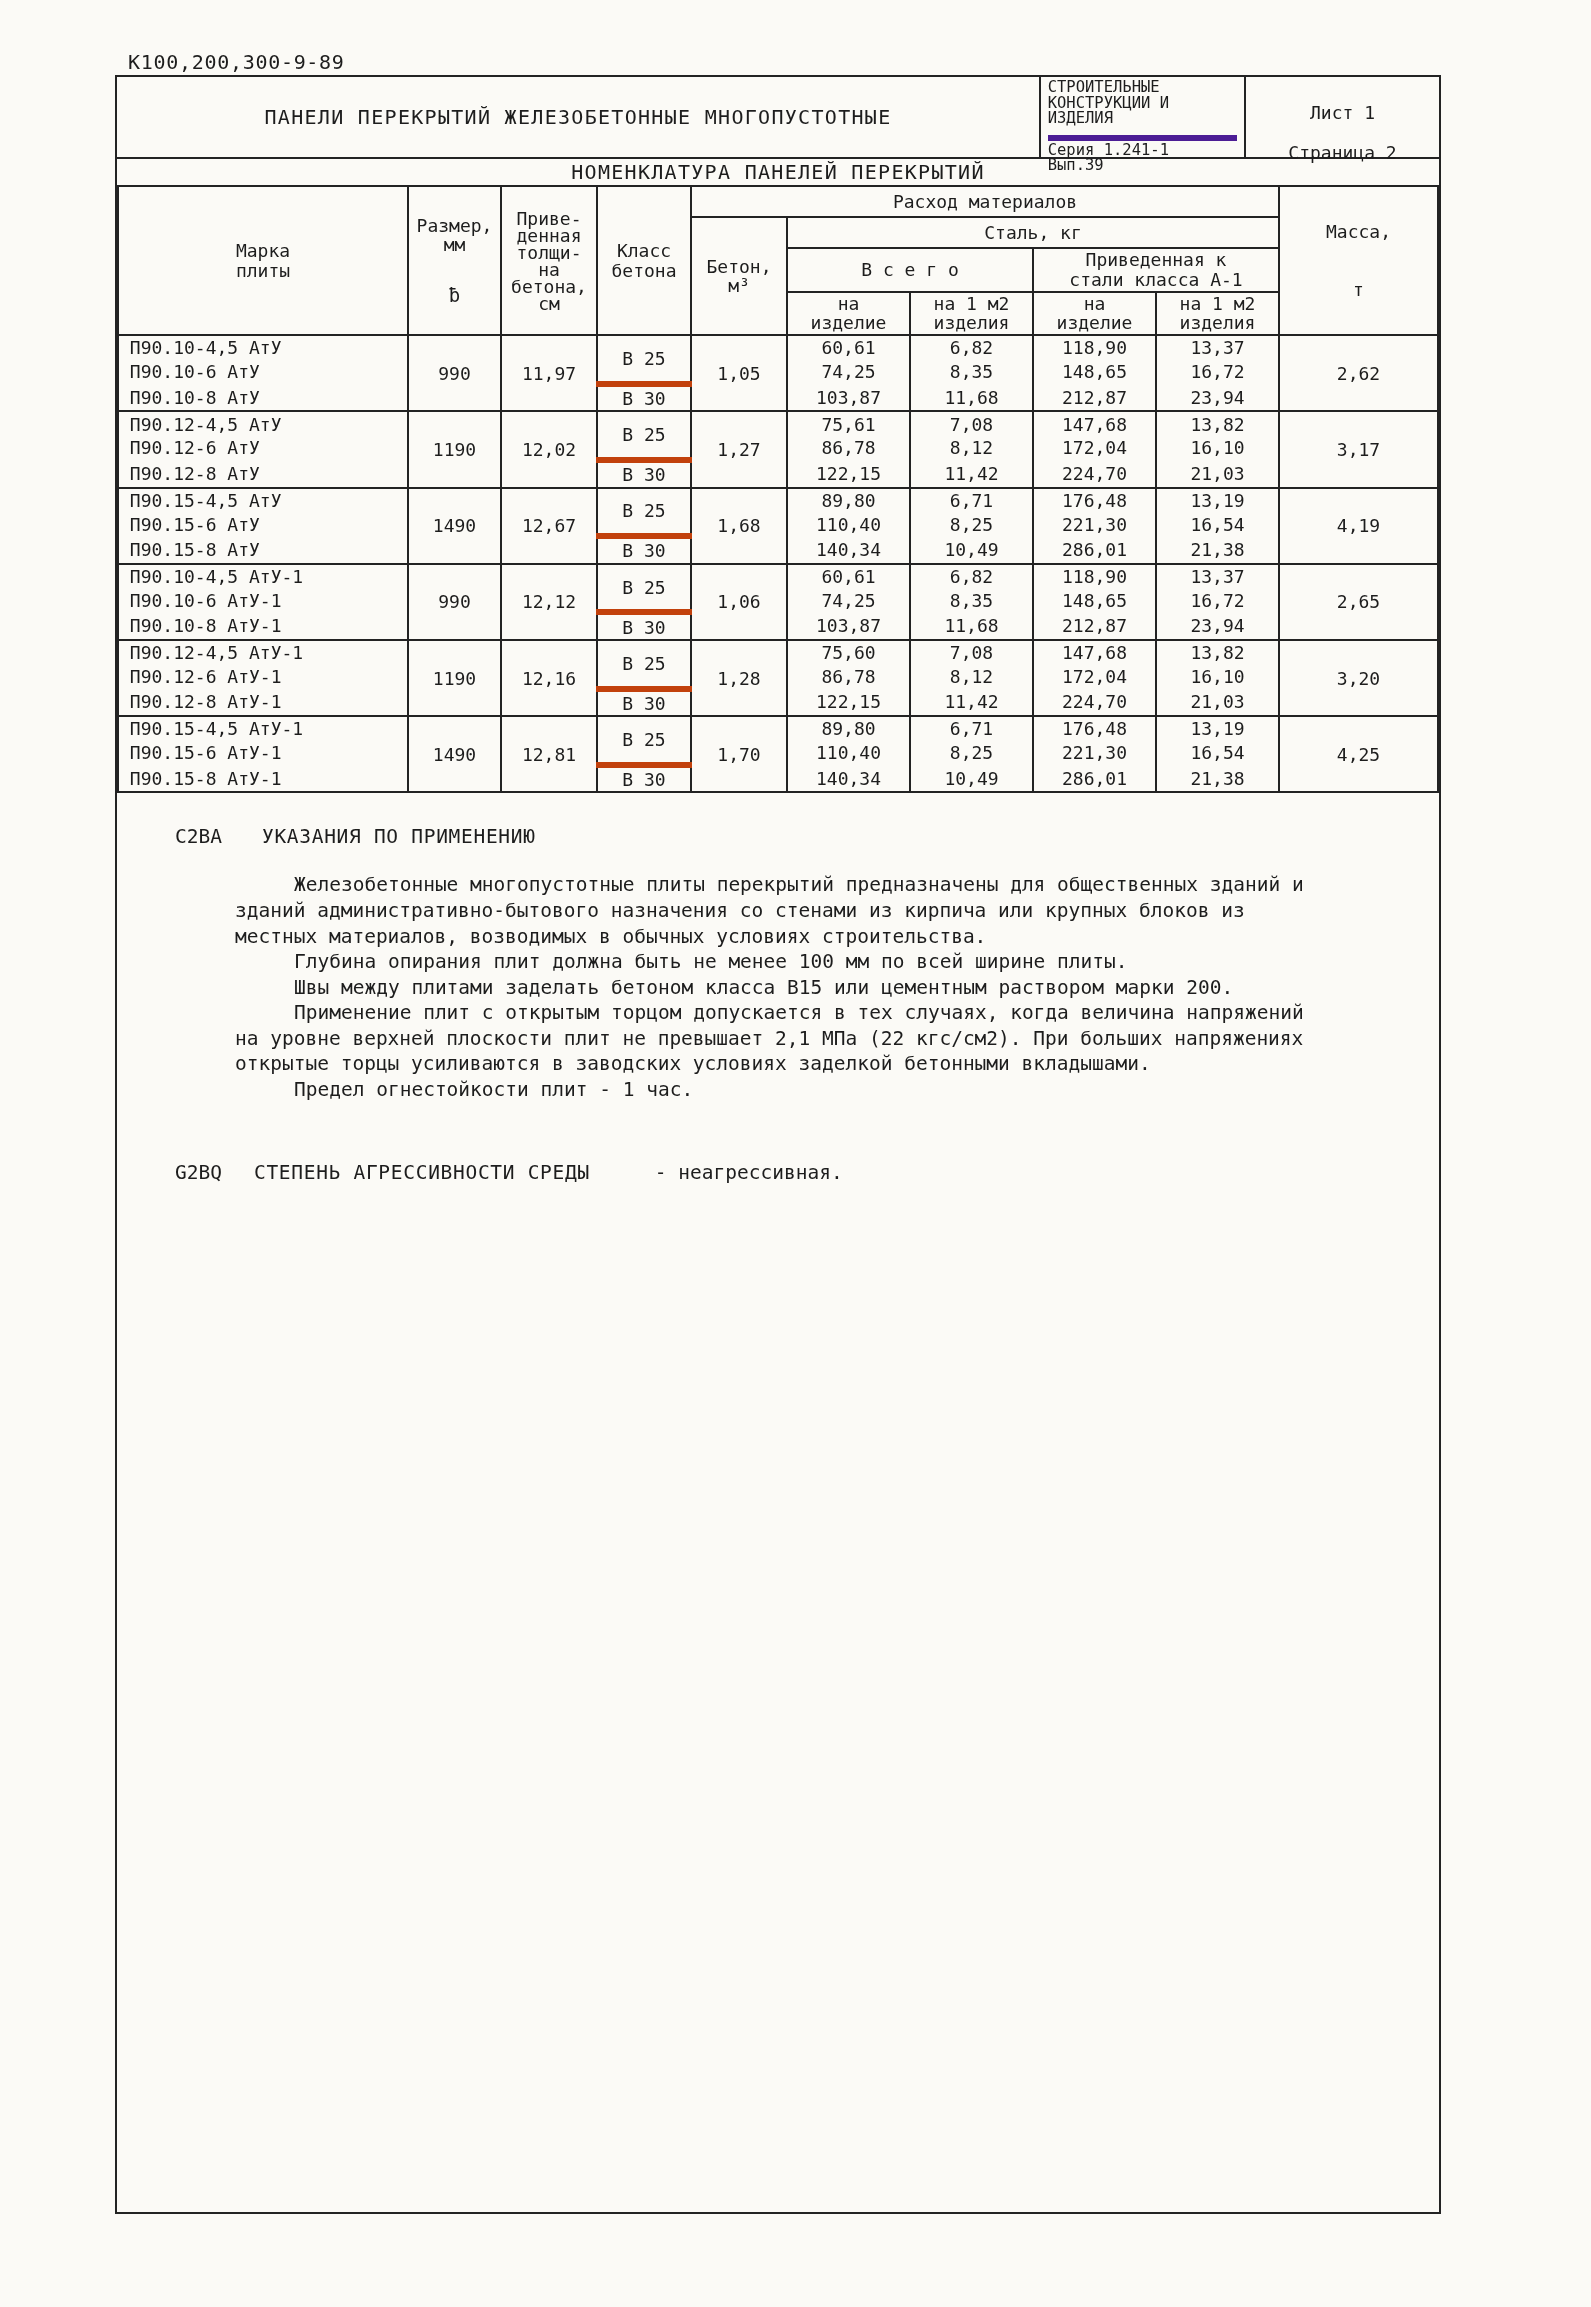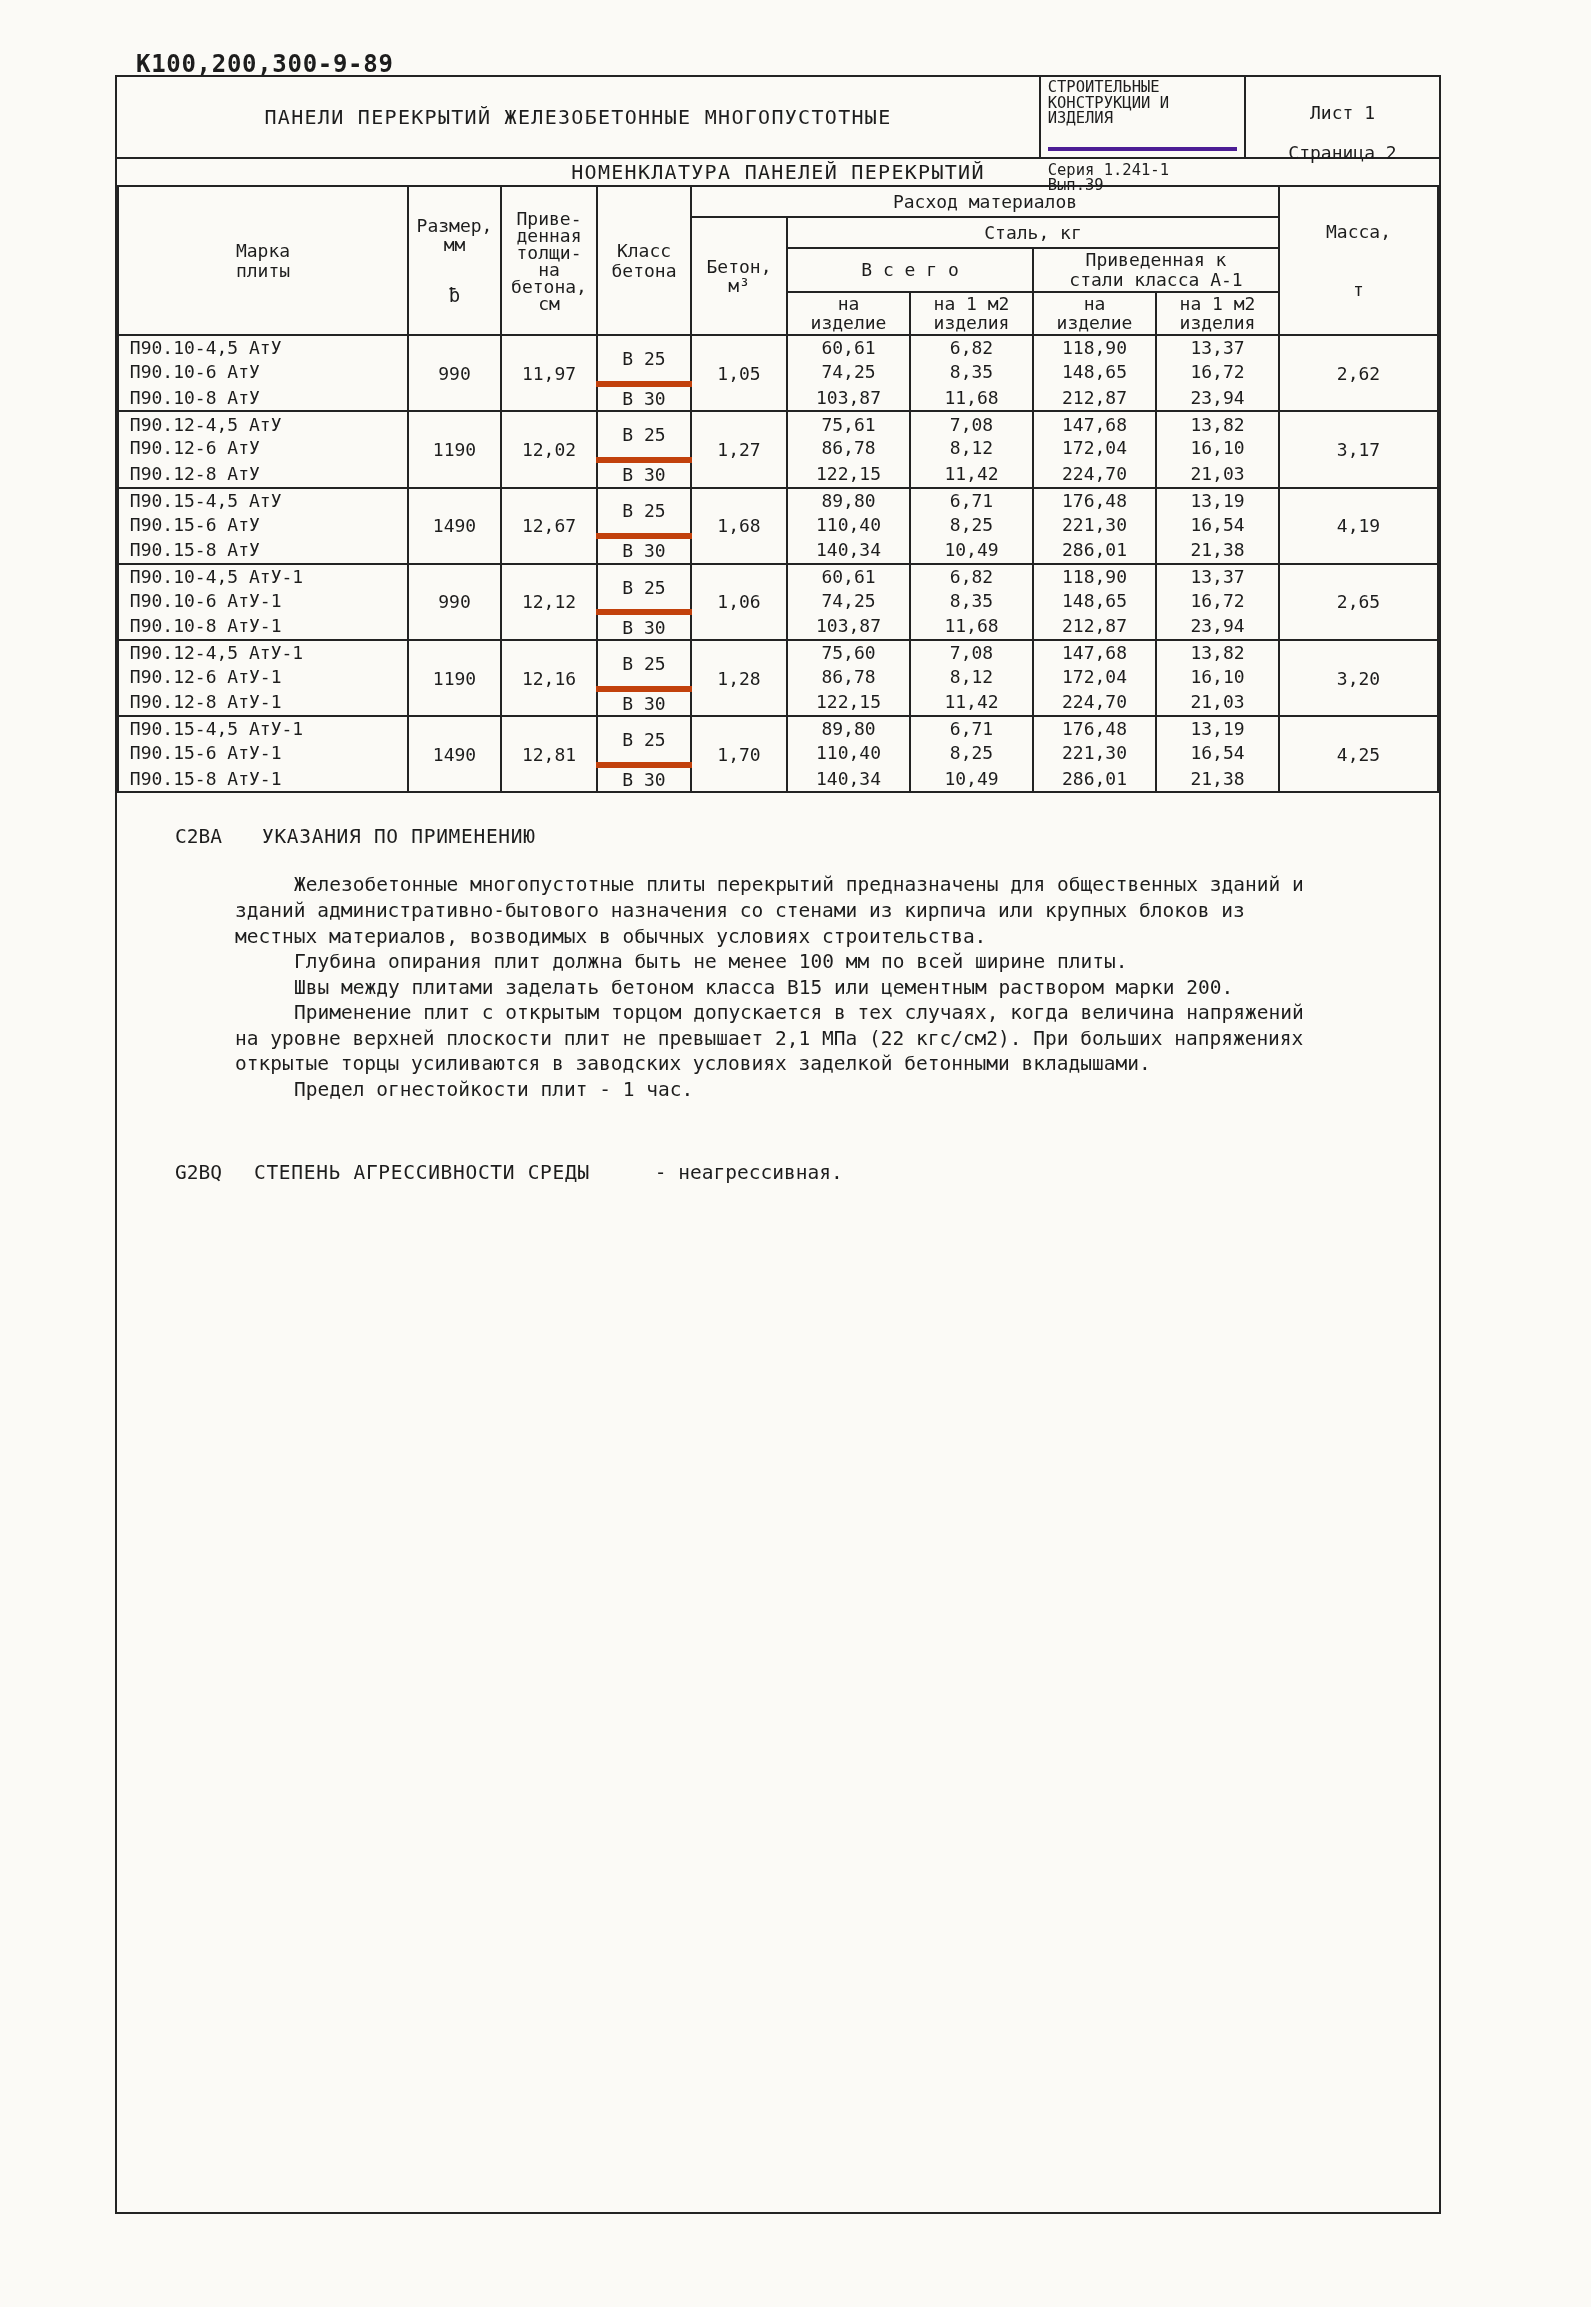--- a/index.html
+++ b/index.html
@@ -2,35 +2,35 @@
 <html style="font-size:10.8px"><head>
 <meta charset="utf-8">
 <style>
   * { margin:0; padding:0; box-sizing:border-box; }
   html,body { background:#f7f6f2; }
   .page {
     position:relative; width:1591px; height:2307px;
     background:#fbfaf6; color:#1d1d1d;
     font-family:"DejaVu Sans Mono","Liberation Mono",monospace;
   }
-  .doc-code { position:absolute; top:50px; left:136px; font-size:24px; letter-spacing:0.7px;font-weight:bold; }
+  .doc-code { position:absolute; top:50px; left:128px; font-size:20px; letter-spacing:0.7px; }
 
   .outer {
     position:absolute; top:75px; left:115px; width:1326px; height:2139px;
     border:2.7px solid #232323;
   }
 
   
   .title-strip { display:flex; height:82px; border-bottom:2.7px solid #232323; }
   .ts-main { flex:1; display:flex; align-items:center; justify-content:center;
              font-size:20px; letter-spacing:1.3px; text-align:center; padding:16px 16px; }
   .ts-org { width:205px; border-left:2.7px solid #232323; font-size:15.5px; line-height:15.5px;
             padding:3.4px 6.7px 1.3px 6.7px; }
-  .ts-org .org-block { white-space:pre-line; border-bottom:4px solid #4c1d95;
-                       padding-bottom:20px; margin-bottom:12px; }
+  .ts-org .org-block { white-space:pre-line; border-bottom:6px solid #4c1d95;
+                       padding-bottom:8px; margin-bottom:2px; }
   .ts-sheet { width:195px; border-left:2.7px solid #232323; text-align:center;
               font-size:18px; padding-top:25px; }
   .ts-sheet .sheet-no { margin-bottom:19px; }
 
   
   .table-title { height:26px; display:flex; align-items:center; justify-content:center;
                  font-size:20px; letter-spacing:1.3px; }
 
   
   table.nomtable { width:100%; border-collapse:collapse; table-layout:fixed;

